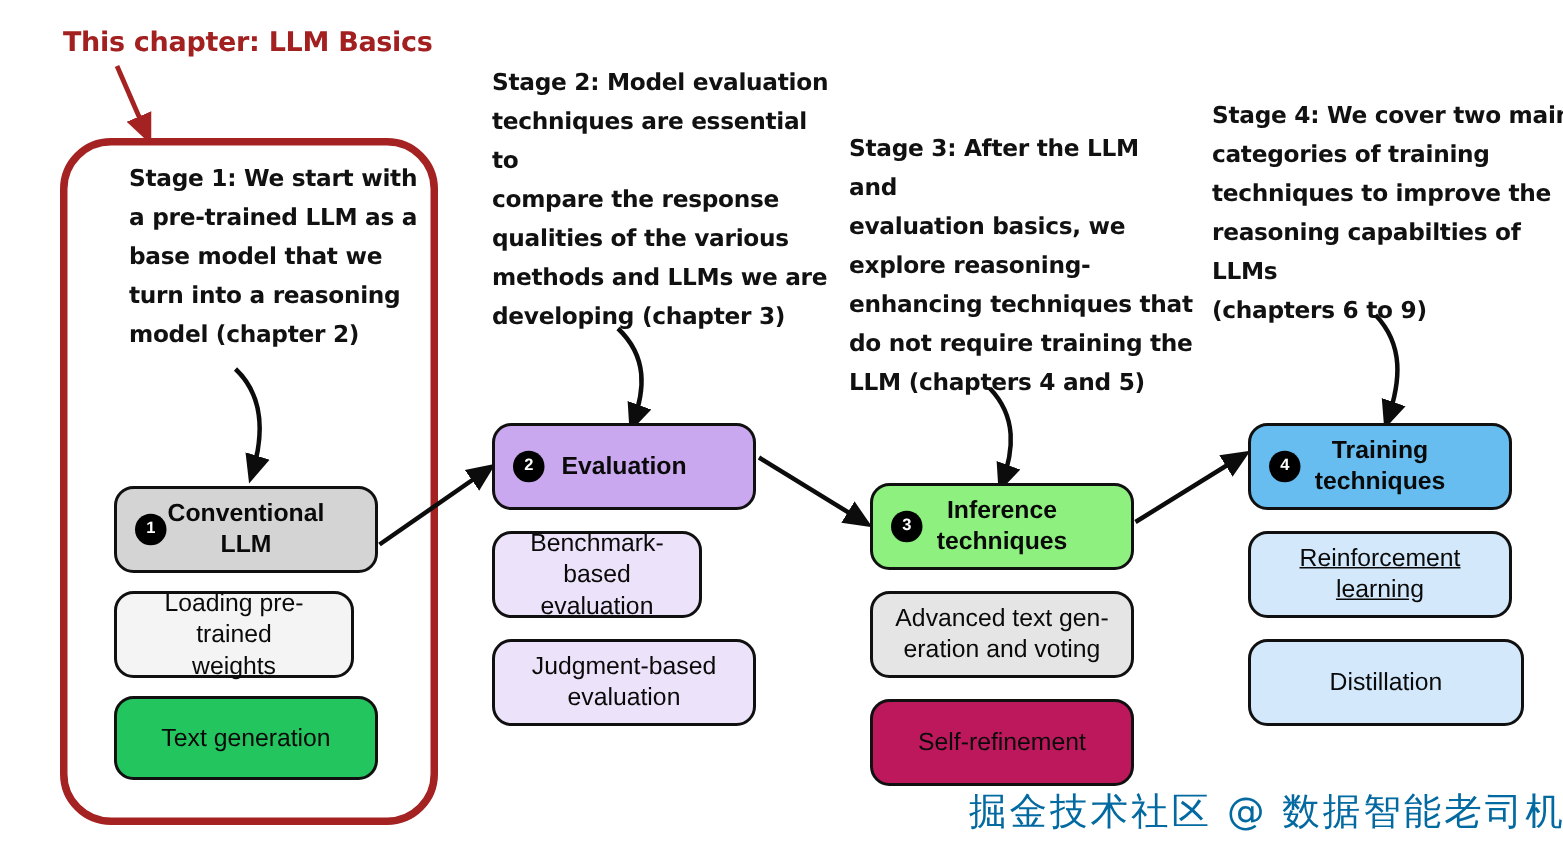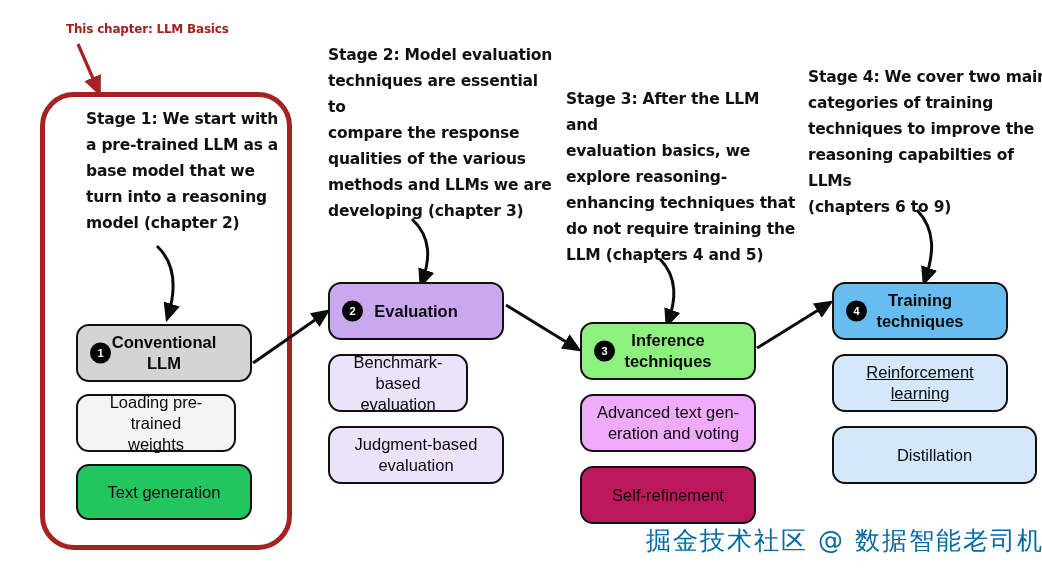--- a/index.html
+++ b/index.html
@@ -21,22 +21,21 @@
     position: absolute;
     font-family: "DejaVu Sans", sans-serif;
     font-weight: bold;
     font-size: 15.5px;
     line-height: 26px;
     color: #111111;
     letter-spacing: -0.2px;
   }
   .annot.red {
     color: #a32020;
-    font-size: 12px;
-    margin-left: 24px;
+    font-size: 18px;
   }
 
   
   #chapter-boundary {
     position: absolute;
     left: 40px;
     top: 92px;
     width: 252px;
     height: 458px;
     border: 5px solid #a52222;
@@ -214,21 +213,21 @@
     </div>
   </div>
 
   <div class="node header" style="left:580px; top:322px; width:176px; height:58px; background:#8ef07e;">
     <div class="badge">3</div>
     <div class="label">
       <span>Inference</span><br>
       <span>techniques</span>
     </div>
   </div>
-  <div class="node" style="left:580px; top:394px; width:176px; height:58px; background:#f0abfc;text-align:right;">
+  <div class="node" style="left:580px; top:394px; width:176px; height:58px; background:#e5e5e5;">
     <div class="label">
       <span>Advanced text gen-</span><br>
       <span>eration and voting</span>
     </div>
   </div>
   <div class="node" style="left:580px; top:466px; width:176px; height:58px; background:#be185d;">
     <div class="label">
       <span>Self-refinement</span>
     </div>
   </div>
@@ -239,21 +238,21 @@
       <span>Training</span><br>
       <span>techniques</span>
     </div>
   </div>
   <div class="node" style="left:832px; top:354px; width:176px; height:58px; background:#d3e9fb;text-decoration:underline;">
     <div class="label">
       <span>Reinforcement</span><br>
       <span>learning</span>
     </div>
   </div>
-  <div class="node" style="left:832px; top:426px; width:205px; height:58px; background:#d3e9fb;">
+  <div class="node" style="left:832px; top:426px; width:184px; height:58px; background:#d3e9fb;">
     <div class="label">
       <span>Distillation</span>
     </div>
   </div>
 
   <div id="watermark">掘金技术社区 @ 数据智能老司机</div>
 
 </div>
 
 </body></html>

